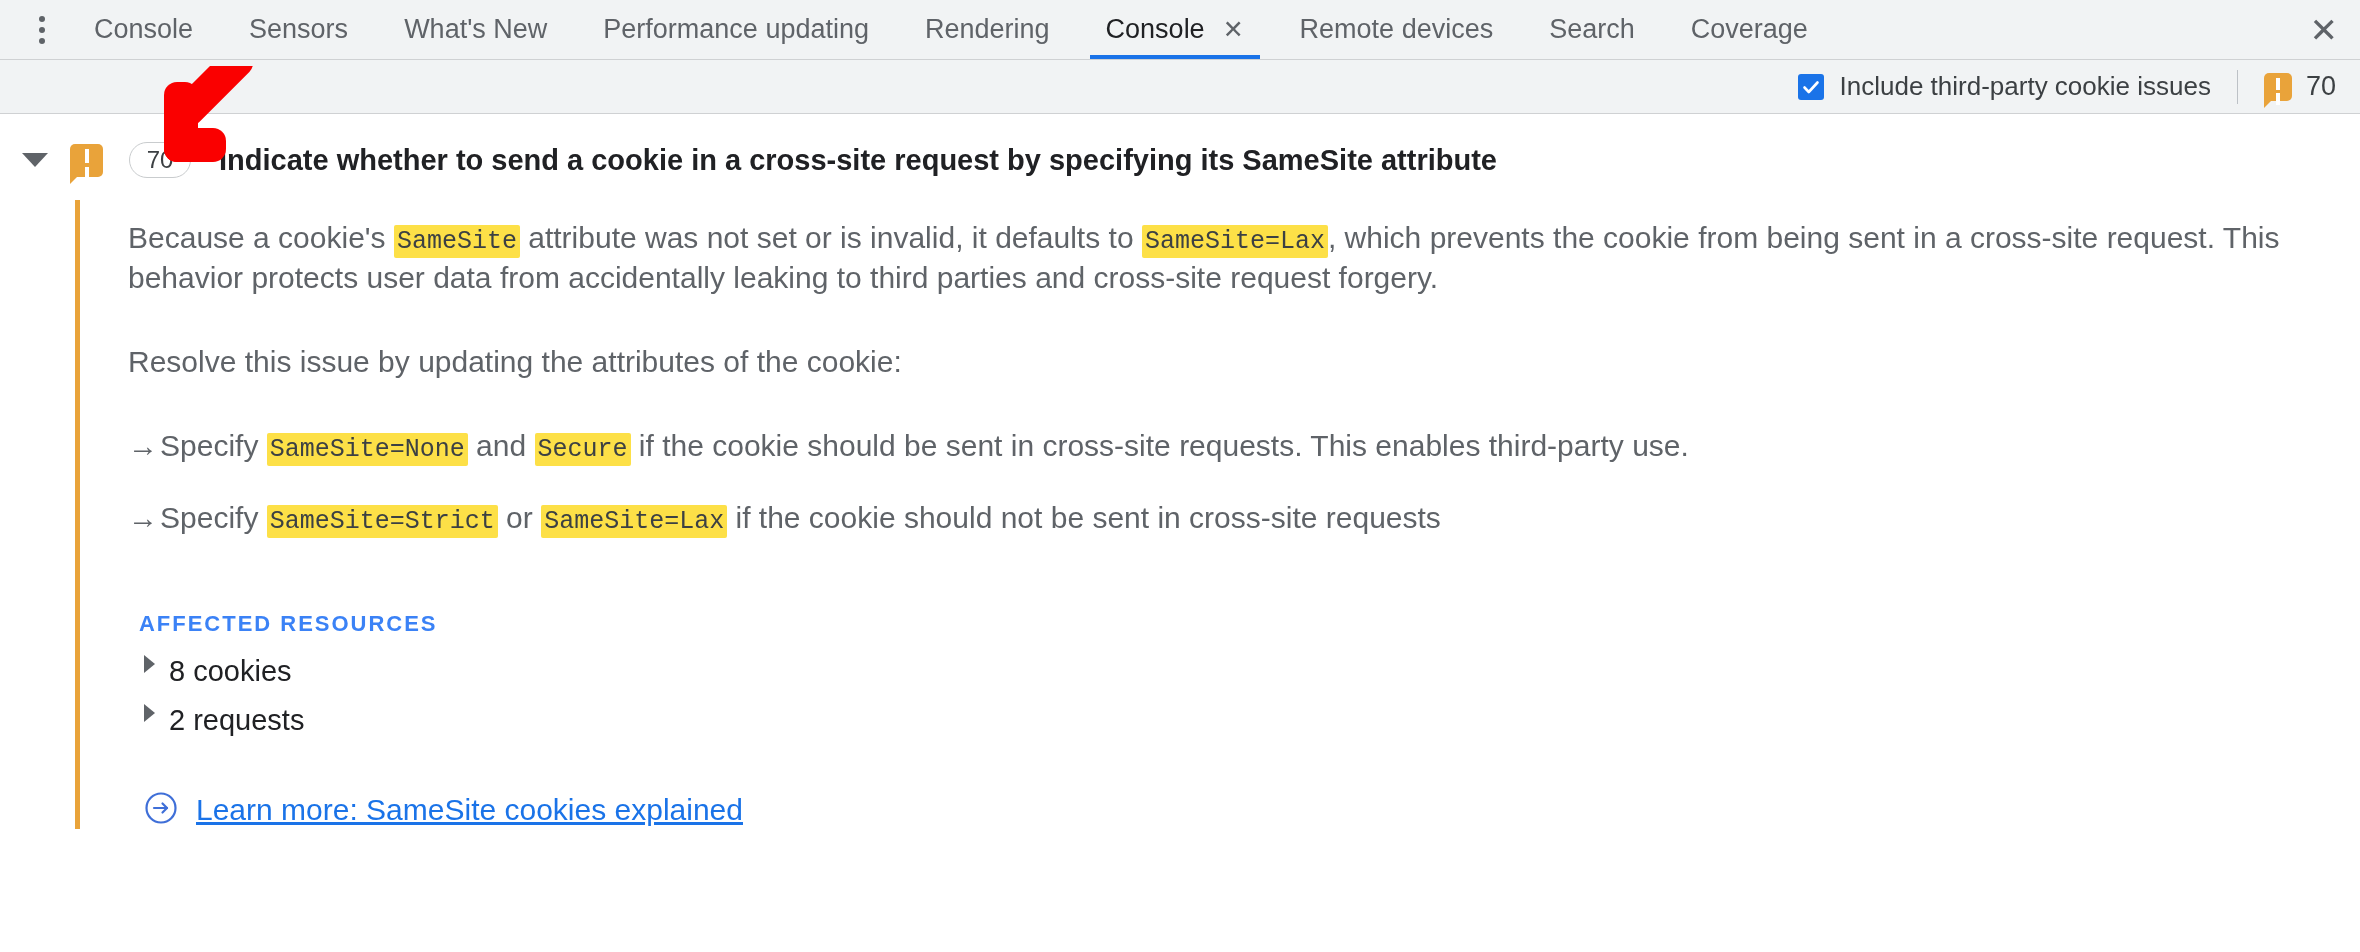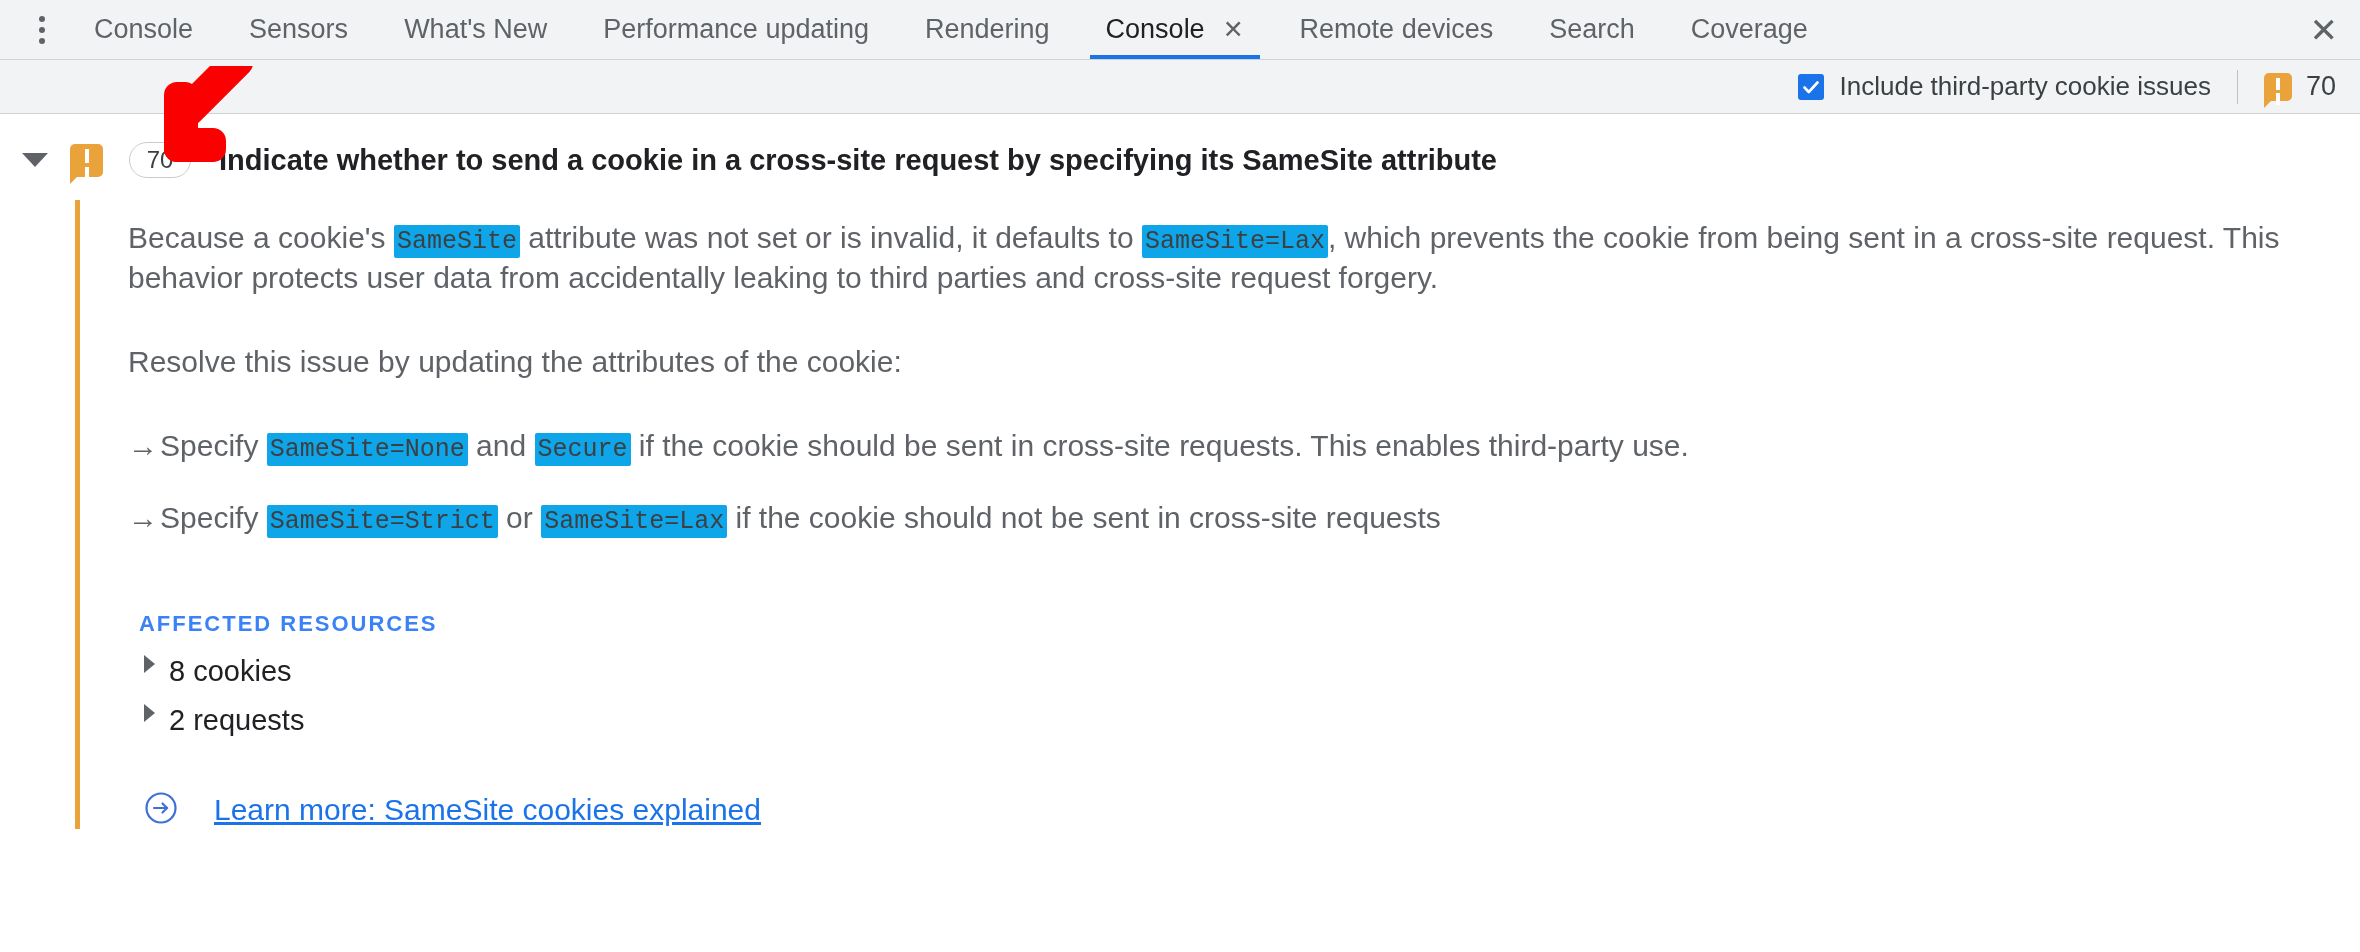--- a/index.html
+++ b/index.html
@@ -188,21 +188,21 @@
   .para {
     font-size: 30px;
     line-height: 1.33;
     color: #5f6368;
     max-width: 2180px;
     margin: 0 0 44px 0;
   }
   code {
     font-family: "Liberation Mono", monospace;
     font-size: 25px;
-    background: #0ea5e9;
+    background: #fde047;
     color: #3c4043;
     padding: 2px 3px;
     border-radius: 2px;
     margin-top: 25px;
   }
   .bullet {
     font-size: 30px;
     line-height: 1.33;
     color: #5f6368;
     margin: 0 0 32px 0;
@@ -234,21 +234,21 @@
     border-left: 11px solid #5f6368;
     flex: none;
   }
   .resource .res-label {
     font-size: 29px;
     color: #202124;
   }
   .learn-more {
     display: flex;
     align-items: center;
-    gap: 36px;
+    gap: 18px;
     margin-top: 54px;
     margin-left: 16px;
     cursor: pointer;
     width: max-content;
   }
   .learn-more .link-text {
     font-size: 30px;
     color: #1a73e8;
     text-decoration: underline;
   }

